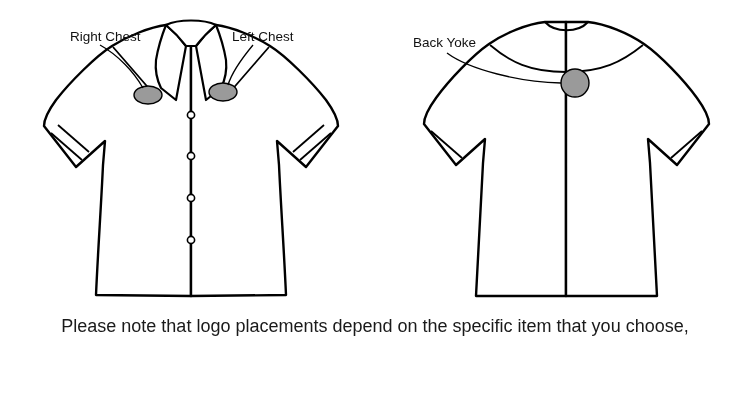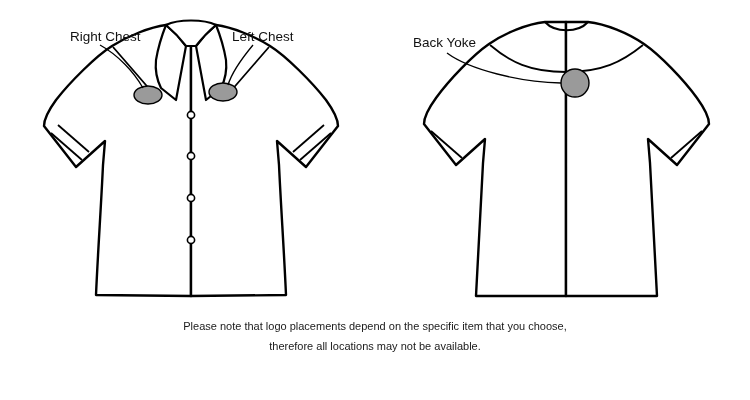--- a/index.html
+++ b/index.html
@@ -24,21 +24,21 @@
     position: absolute;
     left: 0;
     top: 0;
   }
   .note {
     position: absolute;
     left: 0;
     top: 316px;
     width: 750px;
     text-align: center;
-    font-size: 11px;
+    font-size: 18px;
     color: #1a1a1a;
     line-height: 20px;
   }
   .note .line {
     display: block;
   }
   .lbl {
     font-family: "Liberation Sans", sans-serif;
     font-size: 13.5px;
     fill: #111111;
@@ -153,16 +153,15 @@
       <circle cx="575" cy="83" r="14" fill="#9a9a9a" stroke="#000000" stroke-width="1.4"></circle>
 
       <path fill="none" stroke="#000000" stroke-width="1.3" d="M447,53 C470,70 520,82 561,83"></path>
 
       <text class="lbl" x="413" y="47" text-anchor="start">Back Yoke</text>
     </g>
   </svg>
 
   <div class="note">
     <span class="line">Please note that logo placements depend on the specific item that you choose,</span>
-    <span class="line">therefore all locations may not be available.</span>
   </div>
 
 </div>
 
 </body></html>

